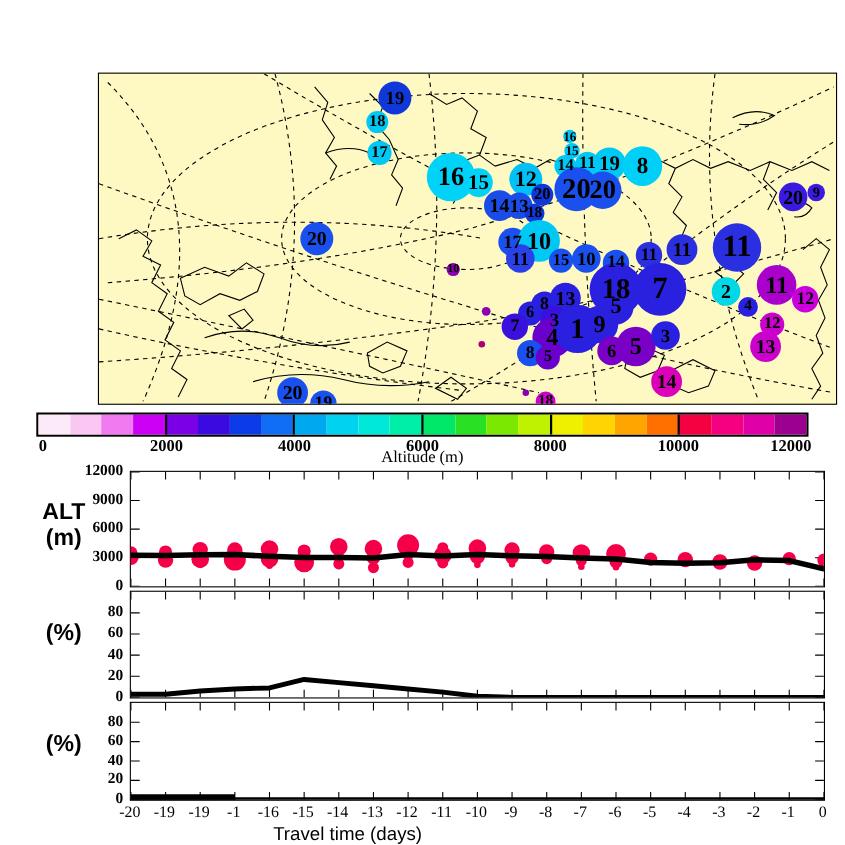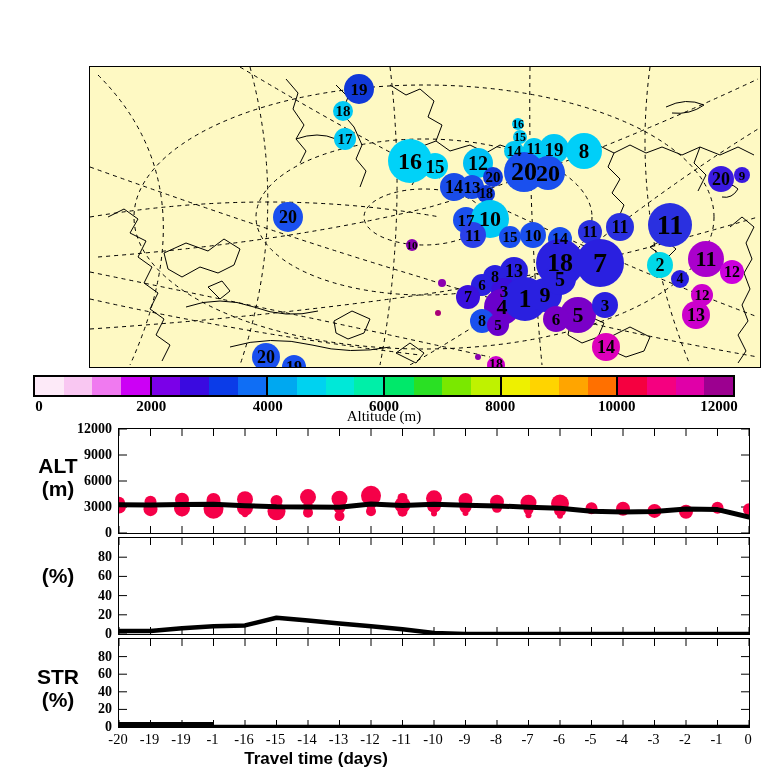--- a/index.html
+++ b/index.html
@@ -41,21 +41,21 @@
   .ylab{position:absolute;text-align:right;
         font-family:"Liberation Serif", serif;font-weight:bold;font-size:14px;
         transform:translateY(-50%);width:56px;}
   .rowtitle{position:absolute;text-align:center;width:112px;left:2px;
             font-family:"Liberation Sans", sans-serif;font-weight:bold;
             font-size:21px;line-height:23px;}
   #xticks{position:absolute;left:0;top:731px;width:647px;height:18px;}
   #xticks span{position:absolute;font-family:"Liberation Serif", serif;
                font-size:14.5px;transform:translateX(-50%);}
   #xaxislabel{position:absolute;left:0;top:749px;width:632px;text-align:center;
-              font-family:"Liberation Sans", sans-serif;font-weight:bold;font-size:17px;}
+              font-family:"Liberation Sans", sans-serif;font-weight:normal;font-size:17px;}
 </style>
 </head>
 <body>
 
 <div id="titleblock">
 </div>
 
 <div id="mapwrap">
   <svg id="mapsvg" width="668" height="298" viewBox="0 0 668 298">
     <g stroke="#000" fill="none" stroke-width="1" stroke-dasharray="4,4">
@@ -427,21 +427,20 @@
       <line x1="630" y1="57.599999999999994" x2="622" y2="57.599999999999994" stroke="#000" stroke-width="1"></line>
       <line x1="0" y1="38.400000000000006" x2="8" y2="38.400000000000006" stroke="#000" stroke-width="1"></line>
       <line x1="630" y1="38.400000000000006" x2="622" y2="38.400000000000006" stroke="#000" stroke-width="1"></line>
       <line x1="0" y1="19.19999999999999" x2="8" y2="19.19999999999999" stroke="#000" stroke-width="1"></line>
       <line x1="630" y1="19.19999999999999" x2="622" y2="19.19999999999999" stroke="#000" stroke-width="1"></line>
       <path d="M0.0,93.1 L31.5,93.1 L63.0,90.2 L94.5,88.3 L126.0,87.4 L157.5,79.7 L189.0,82.6 L220.5,85.4 L252.0,88.3 L283.5,91.2 L315.0,95.0 L346.5,96.0 L378.0,96.0 L409.5,96.0 L441.0,96.0 L472.5,96.0 L504.0,96.0 L535.5,96.0 L567.0,96.0 L598.5,96.0 L630.0,96.0" fill="none" stroke="#000" stroke-width="4.5" stroke-linejoin="round" stroke-linecap="round"></path>
     </svg>
 </div>
 
 <div class="rowtitle" style="top:665px;">
-  <div>STR</div>
   <div>(%)</div>
 </div>
 <div class="panel" id="str-panel" style="top:638px;width:632px;height:90px;">
   <svg class="psvg" id="str-svg" width="630" height="88" viewBox="0 0 630 88">
       <line x1="0" y1="88" x2="0" y2="81" stroke="#000" stroke-width="1"></line>
       <line x1="0" y1="0" x2="0" y2="7" stroke="#000" stroke-width="1"></line>
       <line x1="31.5" y1="88" x2="31.5" y2="81" stroke="#000" stroke-width="1"></line>
       <line x1="31.5" y1="0" x2="31.5" y2="7" stroke="#000" stroke-width="1"></line>
       <line x1="63" y1="88" x2="63" y2="81" stroke="#000" stroke-width="1"></line>
       <line x1="63" y1="0" x2="63" y2="7" stroke="#000" stroke-width="1"></line>

